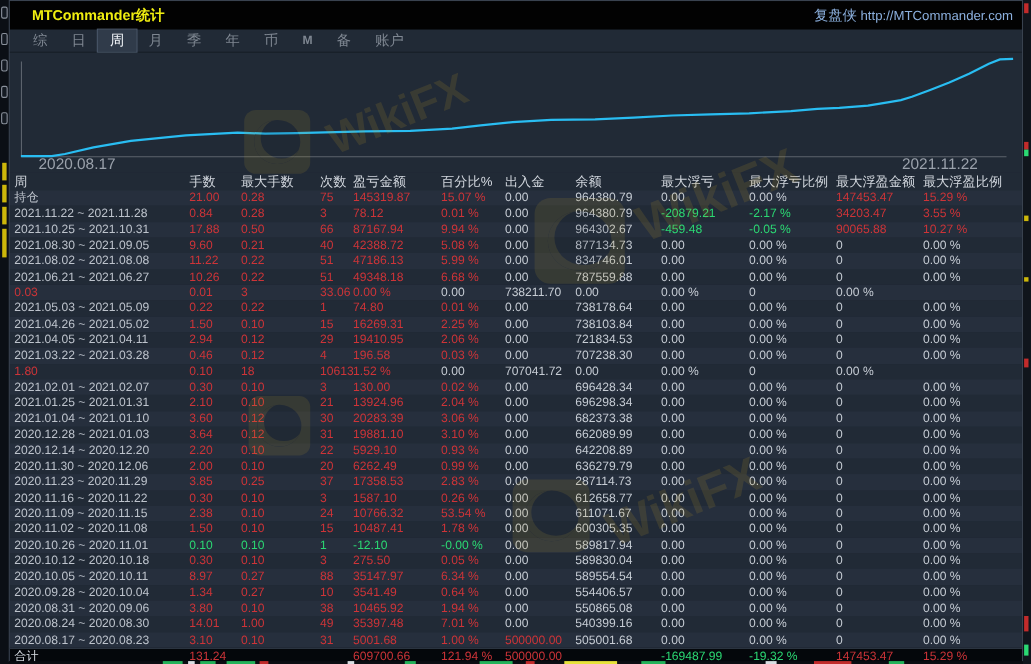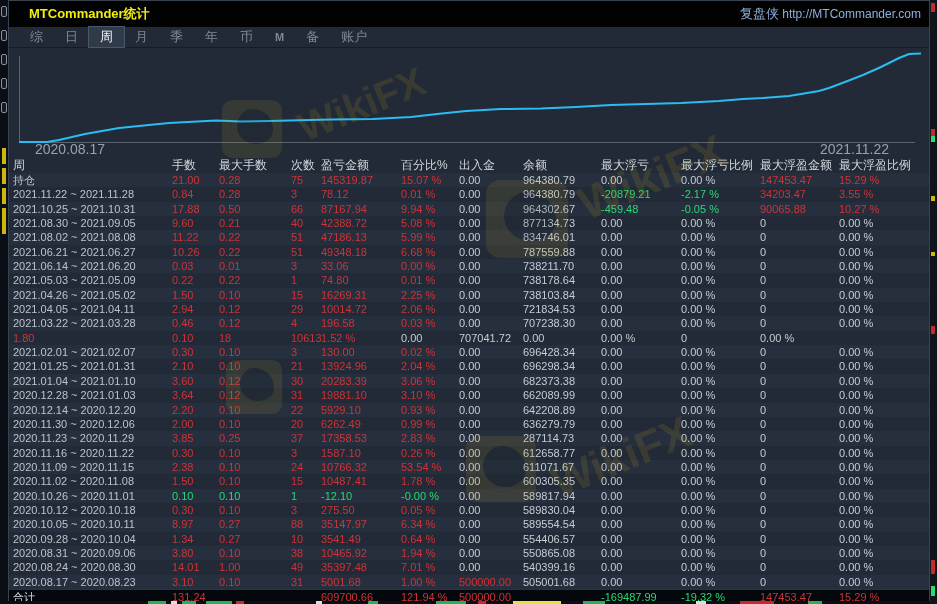--- a/index.html
+++ b/index.html
@@ -232,21 +232,20 @@
         <div class="cell v-red">49348.18</div>
         <div class="cell v-red">6.68 %</div>
         <div class="cell v-neutral">0.00</div>
         <div class="cell v-neutral">787559.88</div>
         <div class="cell v-neutral">0.00</div>
         <div class="cell v-neutral">0.00 %</div>
         <div class="cell v-neutral">0</div>
         <div class="cell v-neutral">0.00 %</div>
       </div>
       <div class="trow">
-        <div class="c0">2021.06.14 ~ 2021.06.20</div>
         <div class="cell v-red">0.03</div>
         <div class="cell v-red">0.01</div>
         <div class="cell v-red">3</div>
         <div class="cell v-red">33.06</div>
         <div class="cell v-red">0.00 %</div>
         <div class="cell v-neutral">0.00</div>
         <div class="cell v-neutral">738211.70</div>
         <div class="cell v-neutral">0.00</div>
         <div class="cell v-neutral">0.00 %</div>
         <div class="cell v-neutral">0</div>
@@ -278,21 +277,21 @@
         <div class="cell v-neutral">0.00</div>
         <div class="cell v-neutral">0.00 %</div>
         <div class="cell v-neutral">0</div>
         <div class="cell v-neutral">0.00 %</div>
       </div>
       <div class="trow">
         <div class="c0">2021.04.05 ~ 2021.04.11</div>
         <div class="cell v-red">2.94</div>
         <div class="cell v-red">0.12</div>
         <div class="cell v-red">29</div>
-        <div class="cell v-red">10014.72</div>
+        <div class="cell v-red">19410.95</div>
         <div class="cell v-red">2.06 %</div>
         <div class="cell v-neutral">0.00</div>
         <div class="cell v-neutral">721834.53</div>
         <div class="cell v-neutral">0.00</div>
         <div class="cell v-neutral">0.00 %</div>
         <div class="cell v-neutral">0</div>
         <div class="cell v-neutral">0.00 %</div>
       </div>
       <div class="trow">
         <div class="c0">2021.03.22 ~ 2021.03.28</div>

